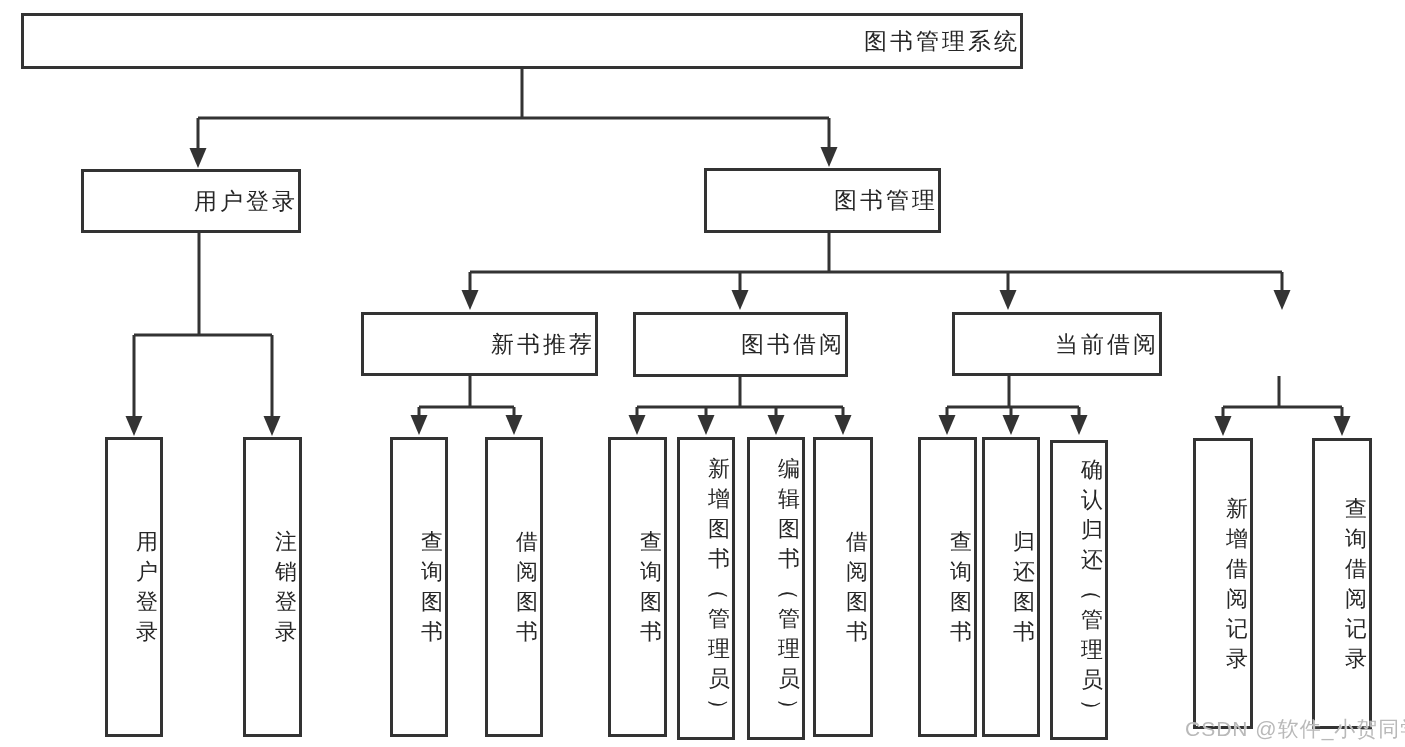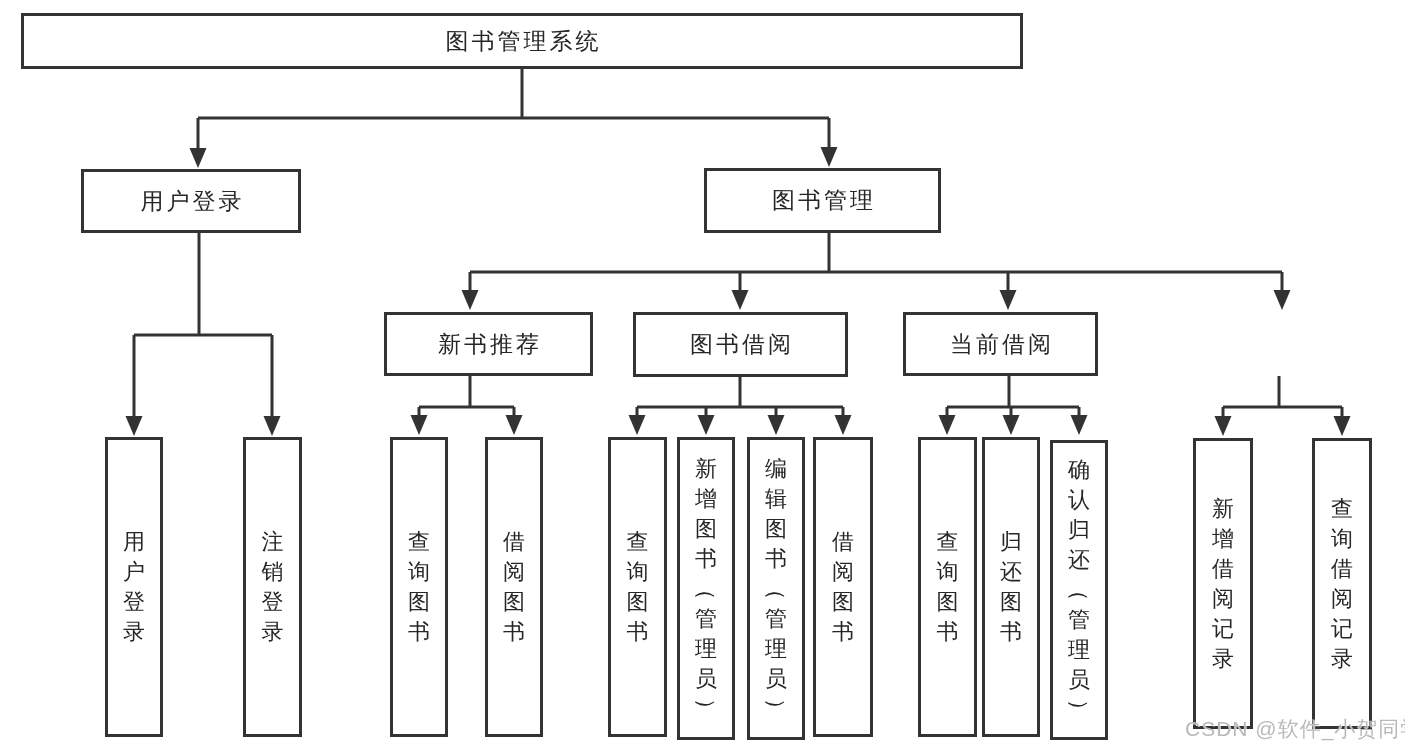--- a/index.html
+++ b/index.html
@@ -13,21 +13,21 @@
   .diagram { position:absolute; left:0; top:0; width:1405px; height:747px; }
   svg.connectors { position:absolute; left:0; top:0; z-index:1; }
   svg.connectors path { stroke:var(--line,#333); stroke-width:3; fill:none; }
   svg.connectors polygon { fill:var(--line,#333); stroke:none; }
   .node {
     position:absolute;
     background:#fff;
     border:3px solid var(--line,#333);
     display:flex;
     align-items:center;
-    justify-content:center;
+    justify-content:flex-end;
     z-index:2;
   }
   .node .lbl {
     font-size:23px;
     color:var(--text,#262626);
     letter-spacing:3px;
     white-space:nowrap;
     text-indent:3px;
   }
   .vtext { display:flex; flex-direction:column; align-items:center; }
@@ -103,27 +103,27 @@
     <span class="lbl">图书管理系统</span>
   </div>
 
   <div class="node" style="left:81px;top:169px;width:220px;height:64px">
     <span class="lbl">用户登录</span>
   </div>
   <div class="node" style="left:704px;top:168px;width:237px;height:65px">
     <span class="lbl">图书管理</span>
   </div>
 
-  <div class="node" style="left:384px;top:312px;width:209px;height:64px">
+  <div class="node" style="left:361px;top:312px;width:237px;height:64px">
     <span class="lbl">新书推荐</span>
   </div>
   <div class="node" style="left:633px;top:312px;width:215px;height:65px">
     <span class="lbl">图书借阅</span>
   </div>
-  <div class="node" style="left:903px;top:312px;width:195px;height:64px">
+  <div class="node" style="left:952px;top:312px;width:210px;height:64px">
     <span class="lbl">当前借阅</span>
   </div>
 
   <div class="node" style="left:105px;top:437px;width:58px;height:300px">
     <div class="vtext">
         <span class="vchar">用</span>
         <span class="vchar">户</span>
         <span class="vchar">登</span>
         <span class="vchar">录</span>
       </div>

